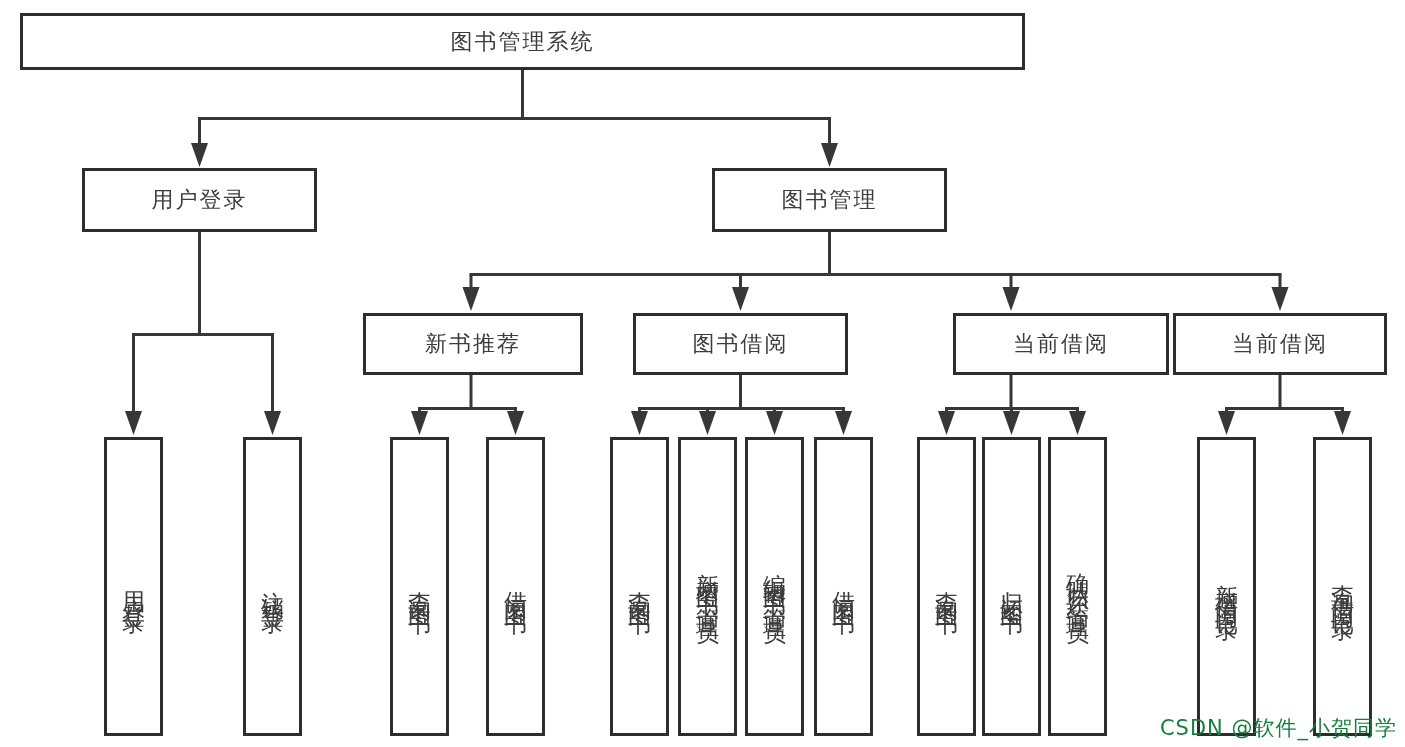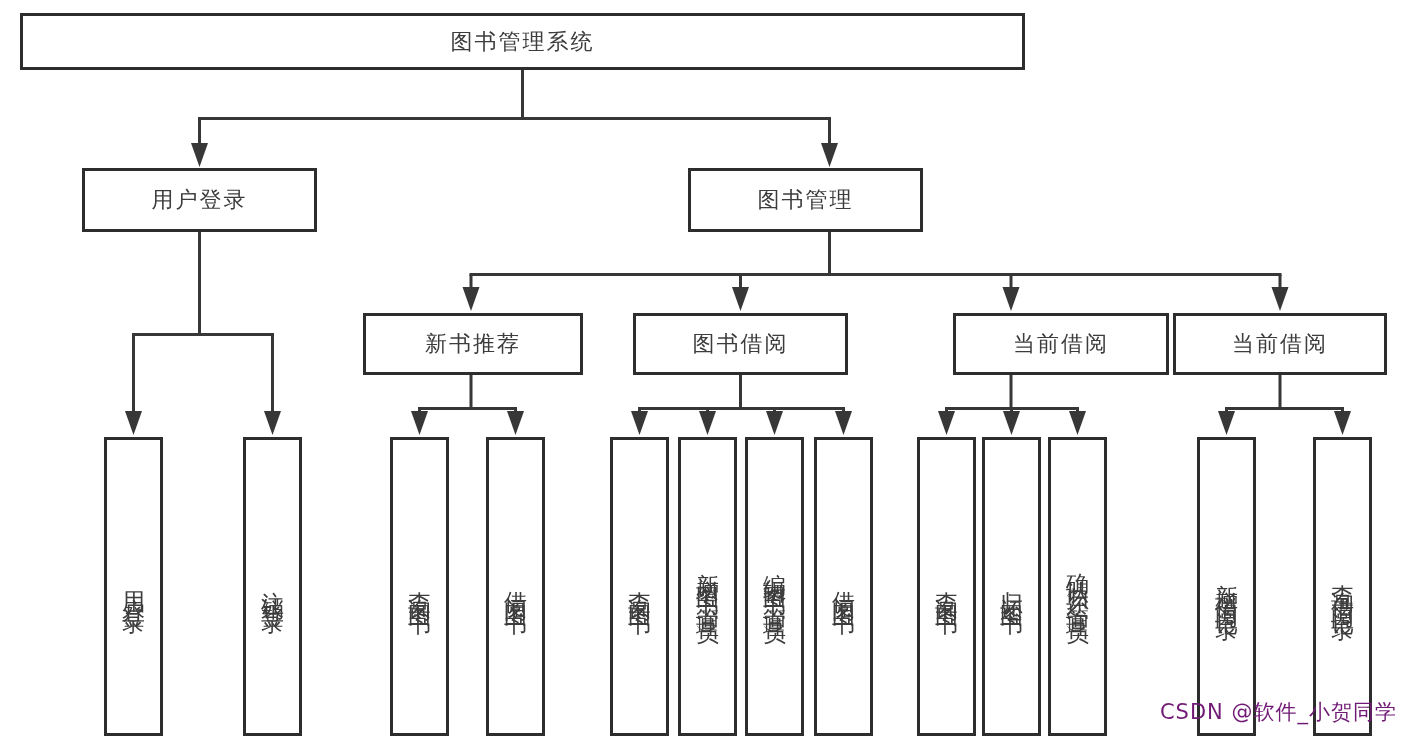--- a/index.html
+++ b/index.html
@@ -17,22 +17,22 @@
     position:absolute;top:437px;width:59px;height:299px;
     background:#ffffff;border:3px solid #2d2d2d;
     display:flex;align-items:center;justify-content:center;
     writing-mode:vertical-rl;text-orientation:mixed;
     font-size:23px;color:#3c3c3c;letter-spacing:7px;line-height:1;
   }
   #connectors{position:absolute;left:0;top:0;pointer-events:none;}
   #connectors path{stroke:#373737;stroke-width:3;fill:none;}
   #connectors polygon{fill:#373737;stroke:none;}
   .watermark{
-    position:absolute;right:8px;bottom:21px;z-index:10;
-    font-size:21px;color:#701a75;letter-spacing:1px;white-space:nowrap;
+    position:absolute;right:8px;bottom:5px;z-index:10;
+    font-size:21px;color:#15803d;letter-spacing:1px;white-space:nowrap;
   }
 </style>
 </head>
 <body>
 
 <div id="canvas">
 
   <svg id="connectors" width="1405" height="747" viewBox="0 0 1405 747">
 
     <path d="M522.5 69 V118"></path>
@@ -91,21 +91,21 @@
     <path d="M1225 408.5 H1344"></path>
     <path d="M1226.5 408.5 V413"></path>
     <path d="M1342.5 408.5 V413"></path>
     <polygon points="1218,411 1235,411 1226.5,435"></polygon>
     <polygon points="1334,411 1351,411 1342.5,435"></polygon>
   </svg>
 
   <div class="hnode" style="left:20px;top:13px;width:1005px;height:57px">图书管理系统</div>
 
   <div class="hnode" style="left:82px;top:168px;width:235px;height:64px">用户登录</div>
-  <div class="hnode" style="left:688px;top:168px;width:235px;height:64px">图书管理</div>
+  <div class="hnode" style="left:712px;top:168px;width:235px;height:64px">图书管理</div>
 
   <div class="hnode" style="left:633px;top:313px;width:215px;height:62px">图书借阅</div>
   <div class="hnode" style="left:363px;top:313px;width:220px;height:62px">新书推荐</div>
   <div class="hnode" style="left:953px;top:313px;width:216px;height:62px">当前借阅</div>
   <div class="hnode" style="left:1173px;top:313px;width:214px;height:62px">当前借阅</div>
 
   <div class="leaf" style="left:104px">用户登录</div>
   <div class="leaf" style="left:243px">注销登录</div>
 
   <div class="leaf" style="left:390px">查询图书</div>

